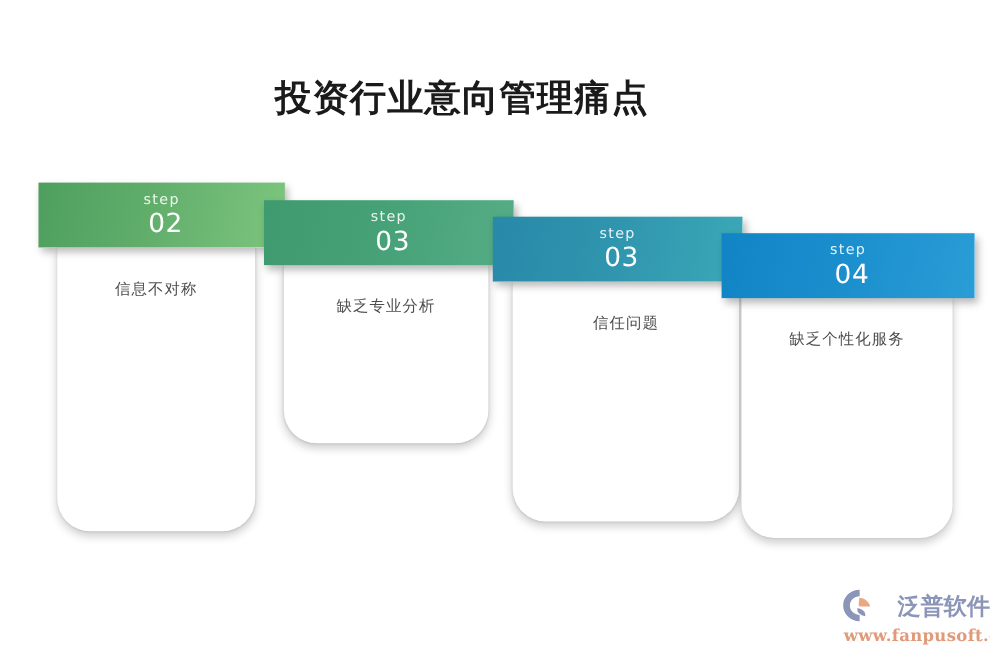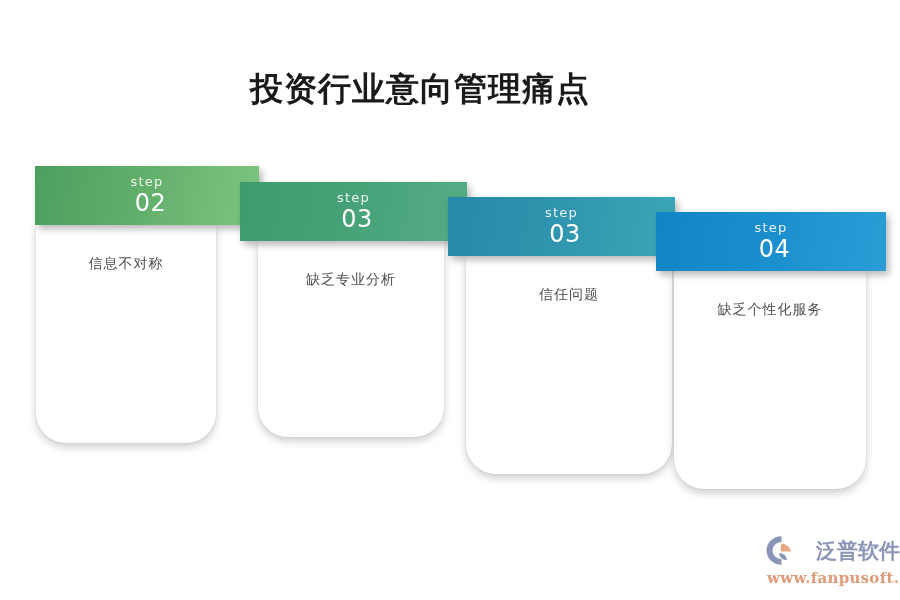--- a/index.html
+++ b/index.html
@@ -97,25 +97,25 @@
     font-family: "DejaVu Sans", "Liberation Sans", sans-serif;
     font-size: 24px;
     font-weight: 400;
     color: #ffffff;
     letter-spacing: 0.5px;
     margin-left: 7px;
   }
 
   
   
-  #card-1 .step-body   { left: 36px;  top: 225px; width: 180px; height: 218px; }
+  #card-1 .step-body   { left: 52px;  top: 225px; width: 180px; height: 258px; }
   #card-1 .step-header { left: 35px;  top: 166px; width: 224px; height: 59px;
                          background: linear-gradient(100deg, #4e9f5f 0%, #61ae6b 45%, #7cc57e 100%); }
   
-  #card-2 .step-body   { left: 258px; top: 241px; width: 186px; height: 196px; }
+  #card-2 .step-body   { left: 258px; top: 241px; width: 186px; height: 162px; }
   #card-2 .step-header { left: 240px; top: 182px; width: 227px; height: 59px;
                          background: linear-gradient(100deg, #3f9a70 0%, #46a177 45%, #55ad85 100%); }
   
   #card-3 .step-body   { left: 466px; top: 256px; width: 186px; height: 218px; padding-left: 20px; }
   #card-3 .step-header { left: 448px; top: 197px; width: 227px; height: 59px;
                          background: linear-gradient(100deg, #2889a8 0%, #2f94ae 45%, #3ba8b6 100%); }
   
   #card-4 .step-body   { left: 674px; top: 271px; width: 192px; height: 218px; }
   #card-4 .step-header { left: 656px; top: 212px; width: 230px; height: 59px;
                          background: linear-gradient(100deg, #1184c6 0%, #1a8ecd 45%, #2a9dd6 100%); }

